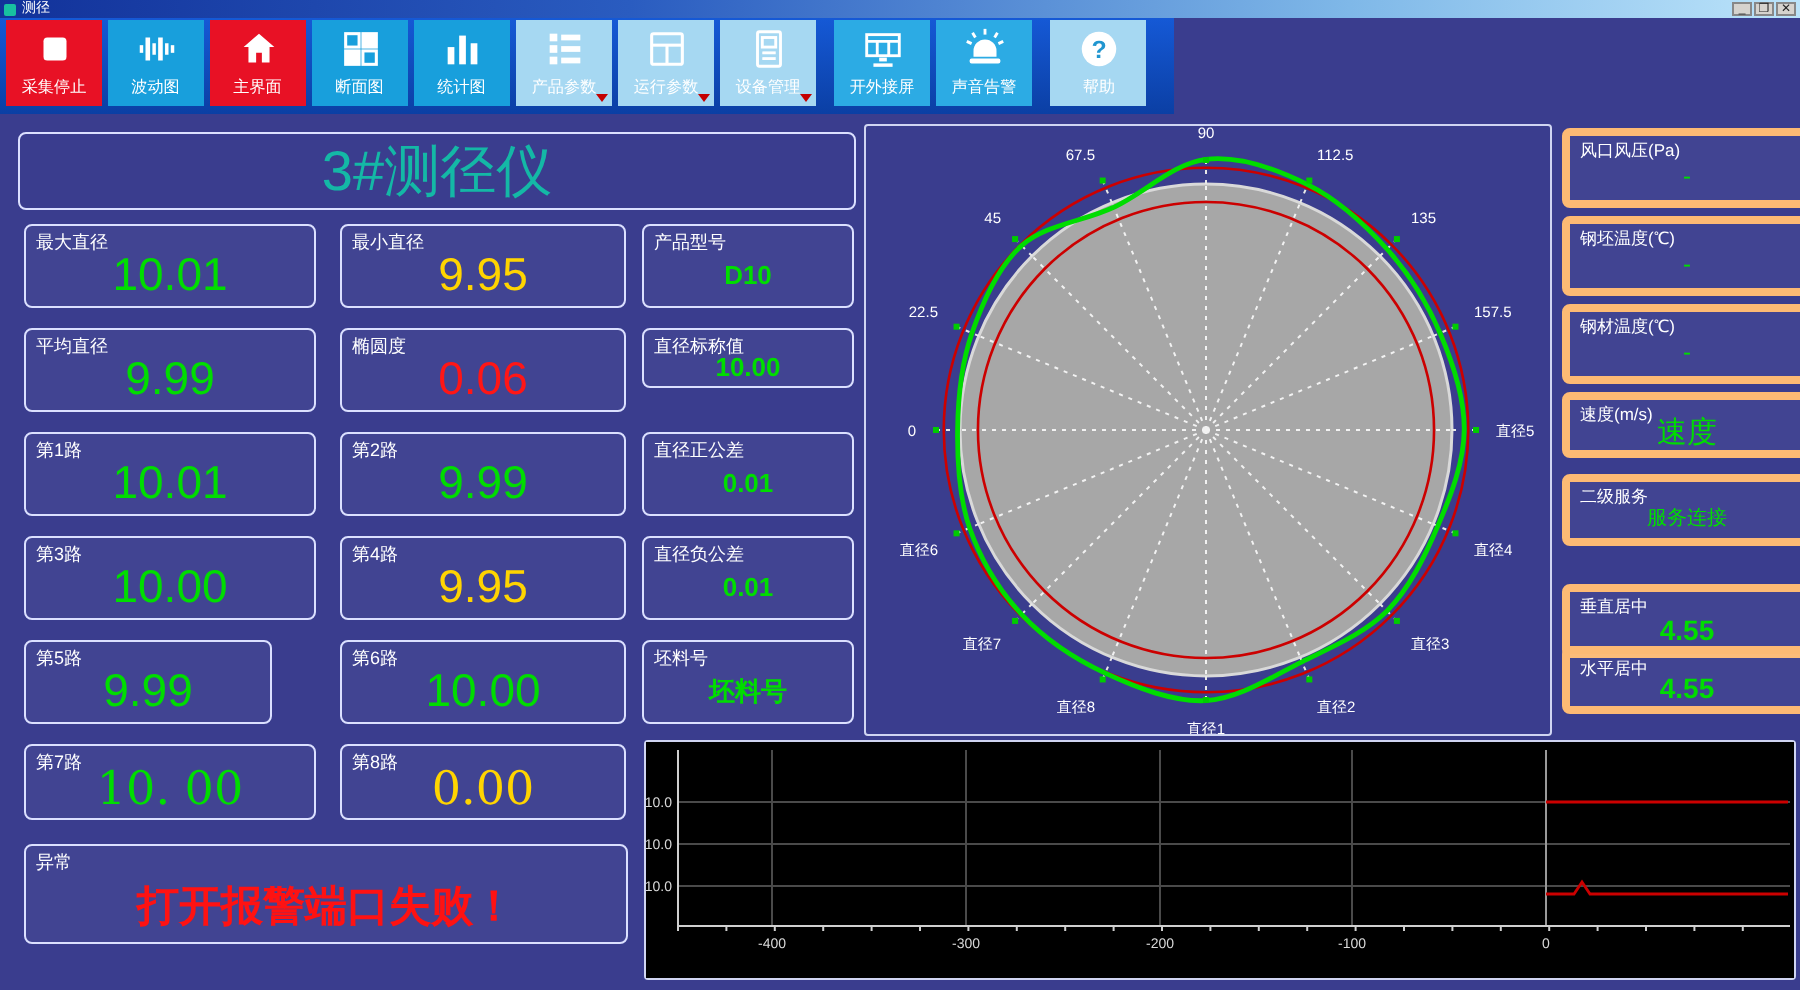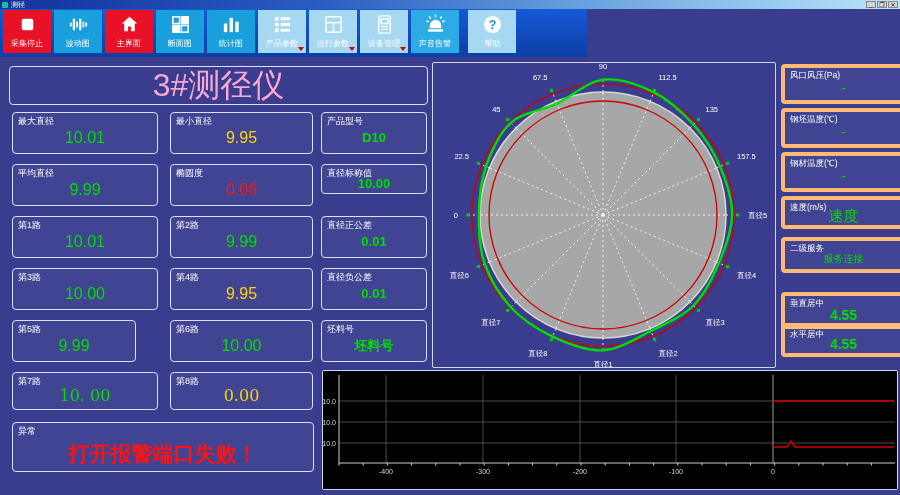--- a/index.html
+++ b/index.html
@@ -30,27 +30,27 @@
   .tb-dropdown{position:absolute;right:2px;bottom:2px;width:0;height:0;
     border-left:3px solid transparent;border-right:3px solid transparent;border-top:4px solid #c40000;}
 
   
   .box{position:absolute;border:1px solid #dbe0ff;border-radius:4px;
     background:rgba(255,255,255,0.04);box-sizing:border-box;}
   .box .lbl{position:absolute;top:2px;left:5px;font-size:9px;color:#fff;}
   .box .val{position:absolute;left:0;right:0;top:9px;bottom:0;
     display:flex;align-items:center;justify-content:center;line-height:1;}
   .v-green{color:#00dd00;} .v-yellow{color:#ffd400;} .v-red{color:#ff1616;}
-  .v-big{font-size:16px;} .v-small{font-size:13px;font-weight:bold;}
+  .v-big{font-size:23px;} .v-small{font-size:13px;font-weight:bold;}
   .v-serif{font-family:"DejaVu Serif",serif;}
 
   #gauge-title-box{position:absolute;left:9px;top:66px;width:419px;height:39px;
     border:1px solid #dbe0ff;border-radius:4px;box-sizing:border-box;
     display:flex;align-items:center;justify-content:center;}
-  #gauge-title{color:#f9a8d4;font-size:32px;}
+  #gauge-title{color:#14b8a6;font-size:28px;}
   #alarm-box .val{top:12px;}
   #alarm-msg{color:#ff1212;font-size:21px;font-weight:bold;}
 
   
   .rp{position:absolute;left:781px;width:125px;border:4px solid #fdba74;border-radius:4px;
     background:rgba(255,255,255,0.04);box-sizing:border-box;}
   .rp .lbl{position:absolute;top:2px;left:5px;font-size:8.5px;color:#fff;}
   .rp .val{position:absolute;left:0;right:0;top:8px;bottom:0;color:#00dd00;
     display:flex;align-items:center;justify-content:center;}
 
@@ -166,20 +166,35 @@
             <g stroke="#fff" stroke-width="1.5" fill="none">
               <rect x="6" y="3" width="12" height="18" rx="1"></rect>
               <rect x="8.5" y="6" width="7" height="5"></rect>
               <line x1="8.5" y1="14" x2="15.5" y2="14"></line>
               <line x1="8.5" y1="17" x2="15.5" y2="17"></line>
             </g>
           </svg>
         </div>
         <div class="tb-label">设备管理</div>
         <div class="tb-dropdown"></div>
+      </div>
+      <div class="tb-btn tb-cyan" style="margin-left: 9px;">
+        <div class="tb-icon">
+          <svg width="23" height="23" viewBox="0 0 24 24">
+            <g stroke="#fff" stroke-width="1.5" fill="none">
+              <rect x="3.5" y="4.5" width="17" height="11"></rect>
+              <line x1="3.5" y1="8" x2="20.5" y2="8"></line>
+              <line x1="9" y1="8" x2="9" y2="15.5"></line>
+              <line x1="15" y1="8" x2="15" y2="15.5"></line>
+            </g>
+            <rect x="10" y="16.5" width="4" height="2" fill="#fff"></rect>
+            <rect x="7" y="19.5" width="10" height="1.8" fill="#fff"></rect>
+          </svg>
+        </div>
+        <div class="tb-label">开外接屏</div>
       </div>
       <div class="tb-btn tb-cyan">
         <div class="tb-icon">
           <svg width="23" height="23" viewBox="0 0 24 24">
             <path d="M12 7a6 6 0 0 1 6 6v3H6v-3a6 6 0 0 1 6-6z" fill="#fff"></path>
             <rect x="4" y="17" width="16" height="2.5" rx="1" fill="#fff"></rect>
             <g stroke="#fff" stroke-width="1.5">
               <line x1="12" y1="1.5" x2="12" y2="4.5"></line>
               <line x1="5.5" y1="3.5" x2="7" y2="6"></line>
               <line x1="18.5" y1="3.5" x2="17" y2="6"></line>

